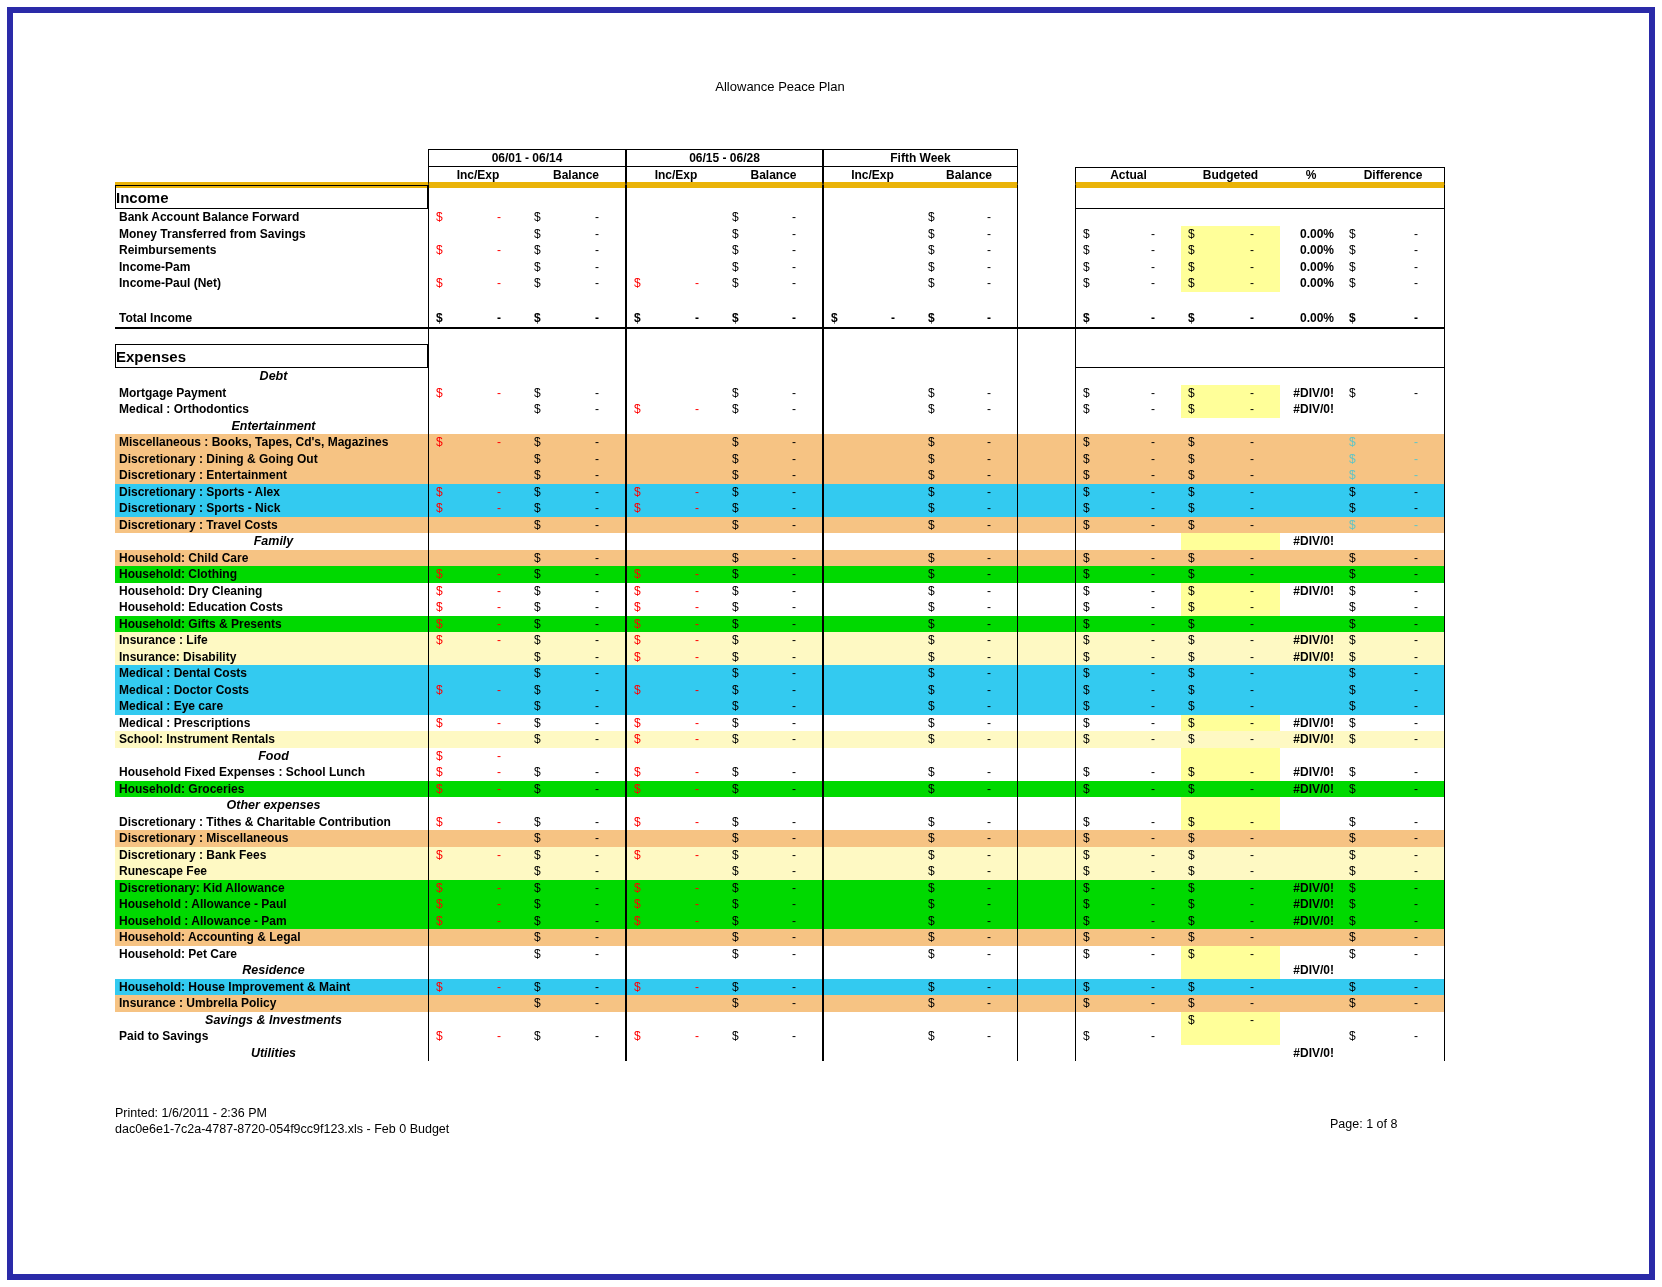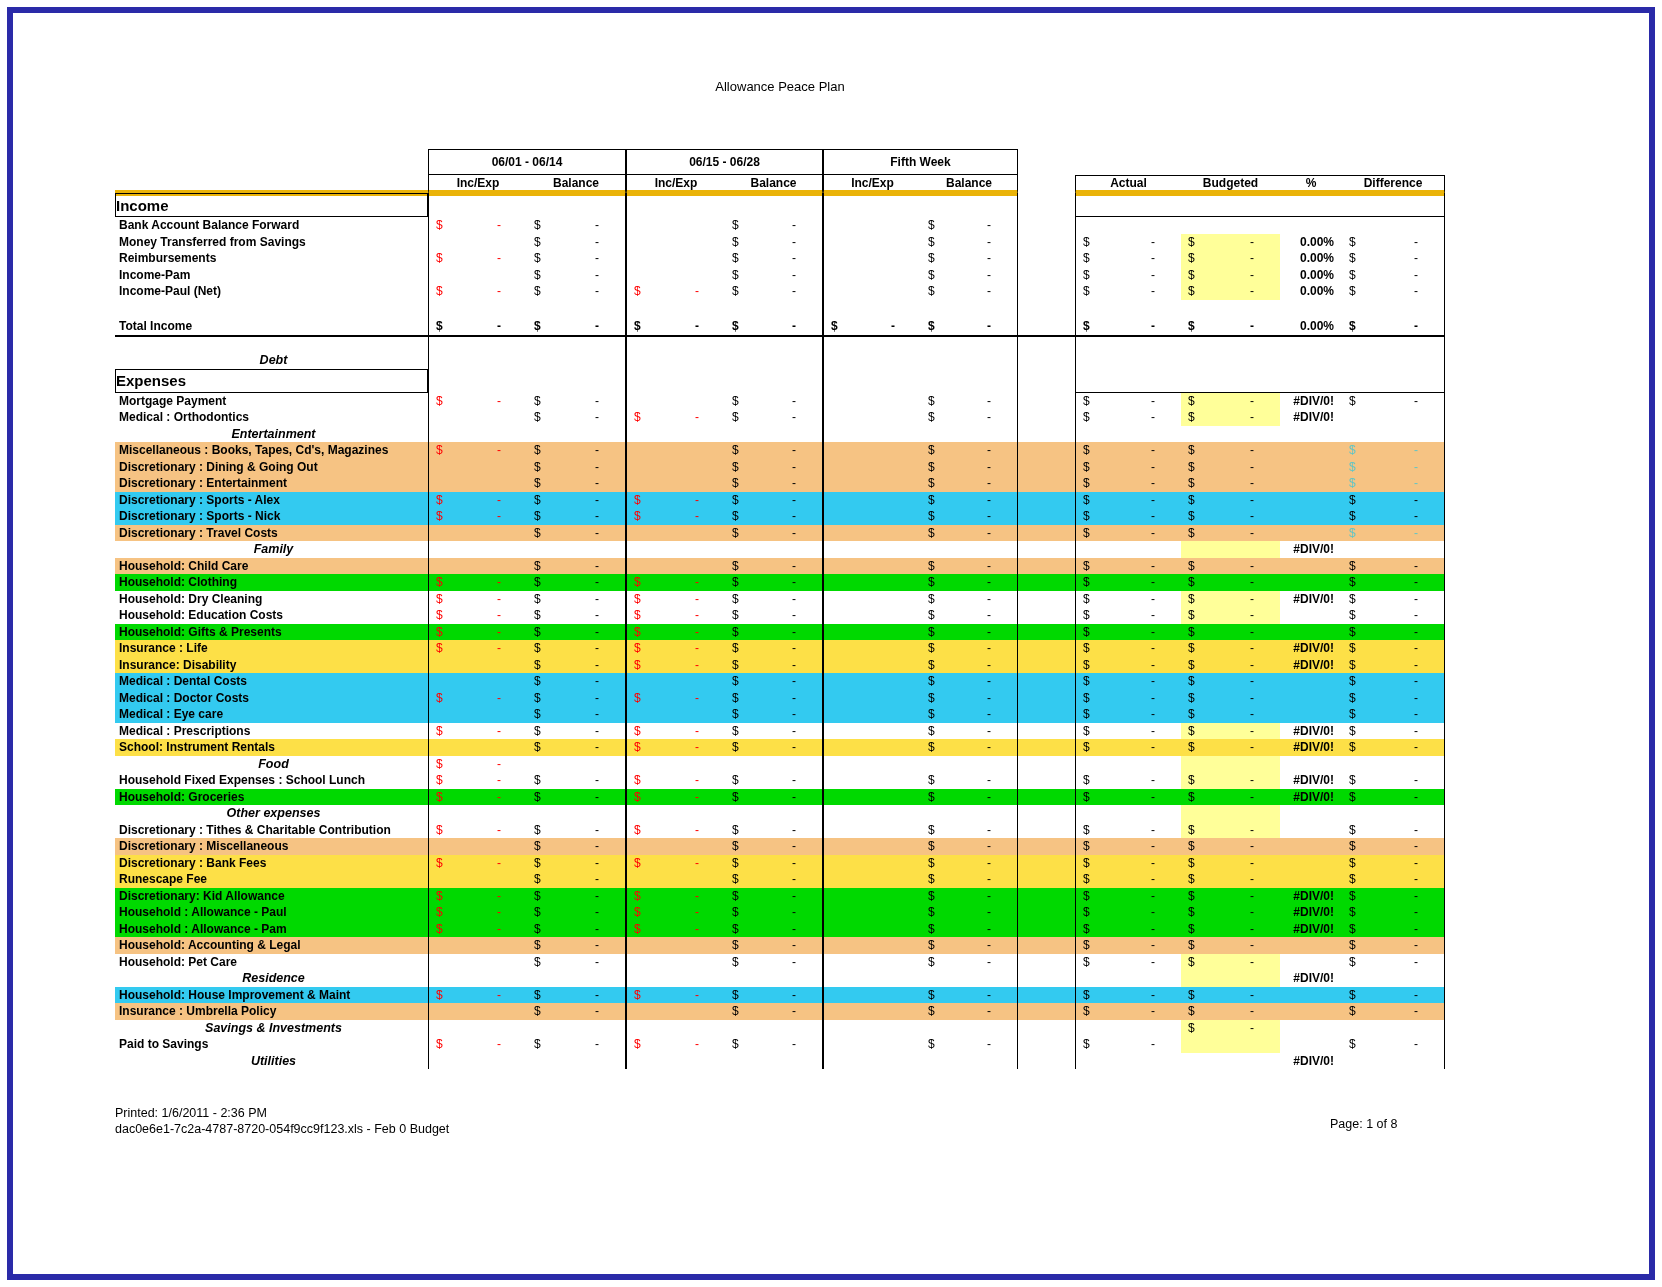--- a/index.html
+++ b/index.html
@@ -13,21 +13,21 @@
 
   .table { position:absolute; top:149px; left:115px; width:1330px; }
   .grid-row { display:grid; grid-template-columns:313px 99px 99px 99px 98px 98px 97px 57px 106px 99px 62px 103px; }
   .cell { display:flex; align-items:center; font-size:12px; min-width:0; box-sizing:border-box; }
 
   .bl { border-left:1px solid #000; }
   .br { border-right:1px solid #000; }
   .hb { border-bottom:6px solid #eab308; }
   .bt { border-top:1px solid #000; }
 
-  .hdr1 { height:26px; }
+  .hdr1 { height:18px; }
   .hdr2 { height:18px; }
   .grp-box { border:1px solid #000; font-weight:bold; justify-content:center; }
   .sh { font-weight:bold; justify-content:center; }
 
   .r-item, .r-sub, .r-blank { height:16.5px; }
   .r-sec { height:24px; }
   .r-gap { height:15px; }
   .r-total { height:19px; border-bottom:2px solid #000; }
   .r-total .cell { font-weight:bold; }
 
@@ -38,21 +38,21 @@
 
   .money { justify-content:space-between; padding:0 26px 0 7px; }
   .money.red { color:#ff0000; }
   .money.teal { color:#62c5c5; }
   .pct { font-weight:bold; justify-content:flex-end; padding-right:8px; }
   .yellow { background:#ffff99; }
 
   .bg-orange { background:#f6c383; }
   .bg-cyan { background:#33caf0; }
   .bg-green { background:#00d900; }
-  .bg-magenta { background:#fde047; }
+  .bg-magenta { background:#fef9c3; }
 
   .footer-left { position:absolute; left:115px; top:1105px; font-size:12.5px; line-height:16px; }
   .footer-right { position:absolute; left:1330px; top:1117px; font-size:12.5px; white-space:nowrap; }
 </style>
 </head>
 <body>
 
 <div class="frame"></div>
 
 <div class="title">Allowance Peace Plan</div>
@@ -333,39 +333,39 @@
         <div class="cell c3 bl"></div>
         <div class="cell c4 br"></div>
         <div class="cell c5 bl"></div>
         <div class="cell c6 br"></div>
         <div class="cell c7"></div>
         <div class="cell c8 bl rt"></div>
         <div class="cell c9 rt"></div>
         <div class="cell c10 rt"></div>
         <div class="cell c11 br rt"></div>
       </div>
-      <div class="grid-row r-sub">
-        <div class="cell c0">
-          <span>Debt</span>
+      <div class="grid-row r-sec">
+        <div class="cell c0">
+          <span>Expenses</span>
         </div>
         <div class="cell c1 bl"></div>
         <div class="cell c2 br"></div>
         <div class="cell c3 bl"></div>
         <div class="cell c4 br"></div>
         <div class="cell c5 bl"></div>
         <div class="cell c6 br"></div>
         <div class="cell c7"></div>
         <div class="cell c8 bl rt"></div>
         <div class="cell c9 rt"></div>
         <div class="cell c10 rt"></div>
         <div class="cell c11 br rt"></div>
       </div>
-      <div class="grid-row r-sec">
-        <div class="cell c0">
-          <span>Expenses</span>
+      <div class="grid-row r-sub">
+        <div class="cell c0">
+          <span>Debt</span>
         </div>
         <div class="cell c1 bl"></div>
         <div class="cell c2 br"></div>
         <div class="cell c3 bl"></div>
         <div class="cell c4 br"></div>
         <div class="cell c5 bl"></div>
         <div class="cell c6 br"></div>
         <div class="cell c7"></div>
         <div class="cell c8 bl rt"></div>
         <div class="cell c9 rt"></div>

